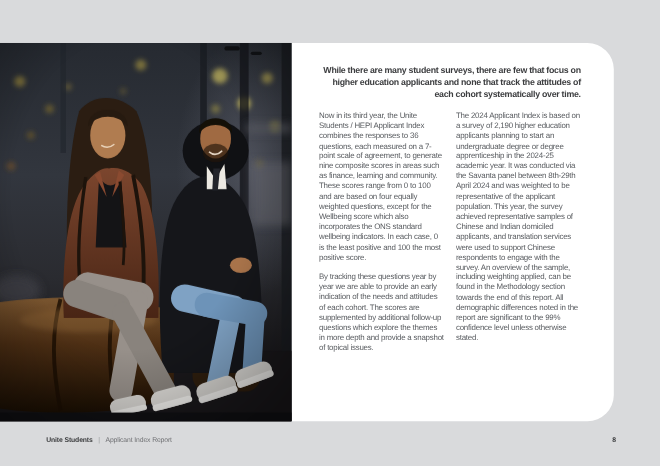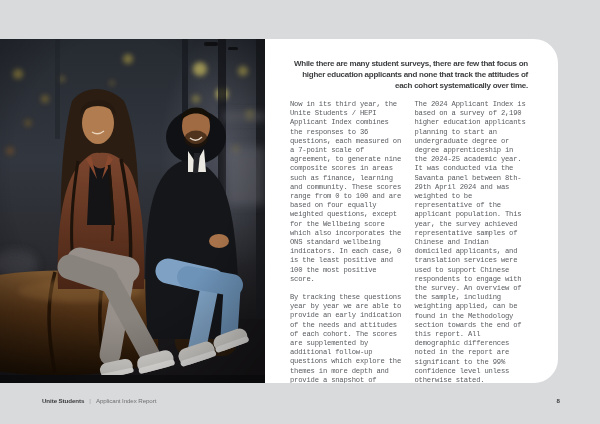--- a/index.html
+++ b/index.html
@@ -43,21 +43,20 @@
     color:#3d3e40;
     text-align:right;
   }
   .cols { display:flex; gap:11px; }
   .col { flex:1; min-width:0; }
   .col p {
     margin:0 0 9px 0;
     font-size:7.2px; line-height:9.2px;
     letter-spacing:-0.2px;
     color:#595c60;
-    font-family:Liberation Mono, monospace;
   }
   .footer {
     position:absolute; left:42px; top:396px; width:518px;
     display:flex; align-items:center; justify-content:space-between;
     font-size:6.2px; line-height:9px; color:#6f7073;
   }
   .footer-left { display:flex; align-items:center; gap:5px; }
   .footer-brand { font-weight:bold; color:#3a3b3d; letter-spacing:-0.1px; }
   .footer-sep { color:#9a9b9d; }
   .footer-report { color:#6f7073; letter-spacing:-0.1px; }

